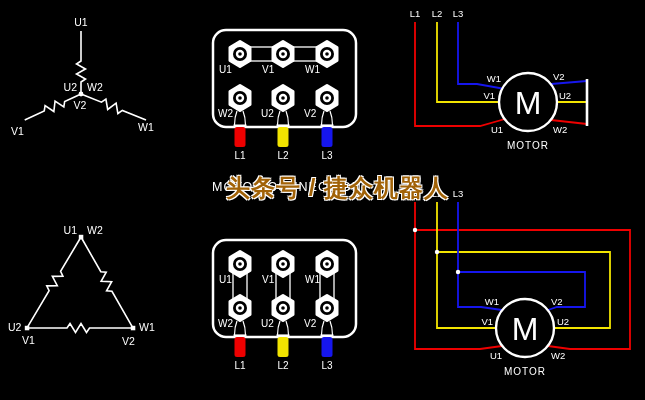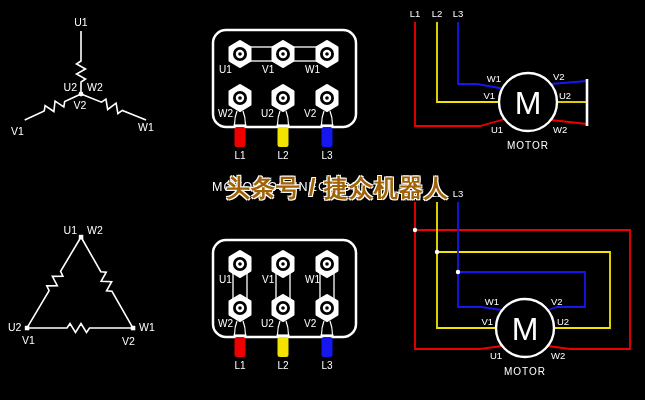--- a/index.html
+++ b/index.html
@@ -1,18 +1,19 @@
 <!DOCTYPE html>
 <html><head>
 <meta charset="utf-8">
 <style>
   html,body{margin:0;padding:0;background:#000;}
   #stage{
     position:relative;width:645px;height:400px;background:#000;overflow:hidden;
     font-family:"Liberation Sans",sans-serif;
+    border-radius:8px;
   }
   .panel{position:absolute;}
   svg text{fill:#fff;font-family:"Liberation Sans",sans-serif;}
   .caption{
     position:absolute;color:#fff;font-size:12.5px;letter-spacing:1px;white-space:nowrap;
   }
   #watermark{
     position:absolute;left:226px;top:172px;z-index:10;
     font-size:24px;font-weight:bold;letter-spacing:1px;white-space:nowrap;
     color:#a16207;

